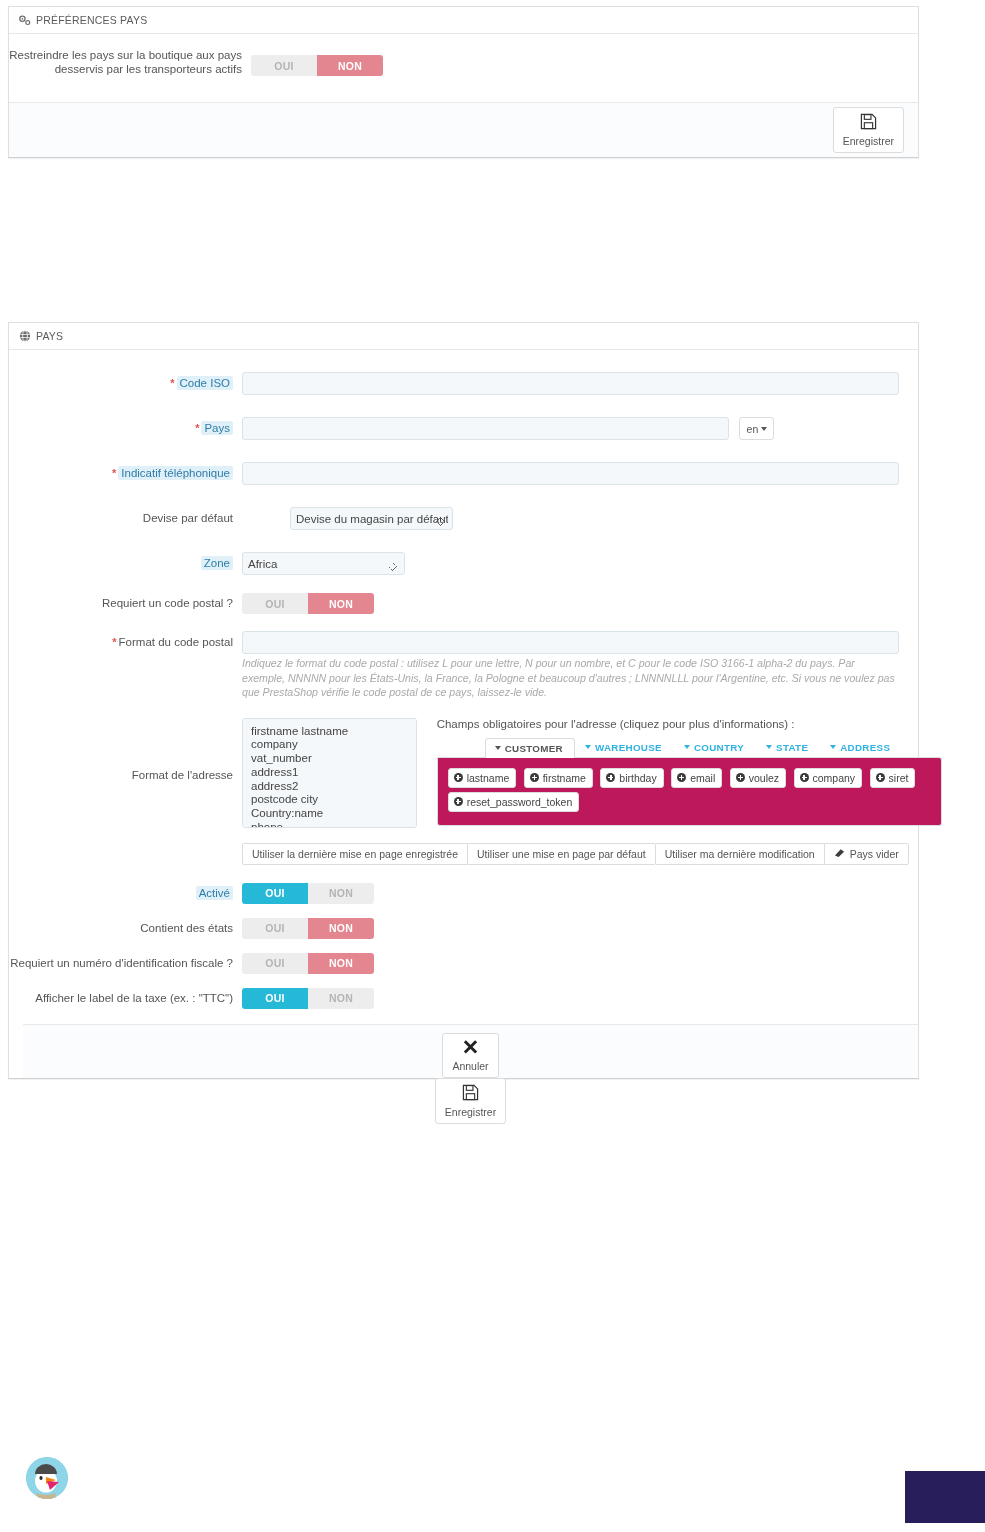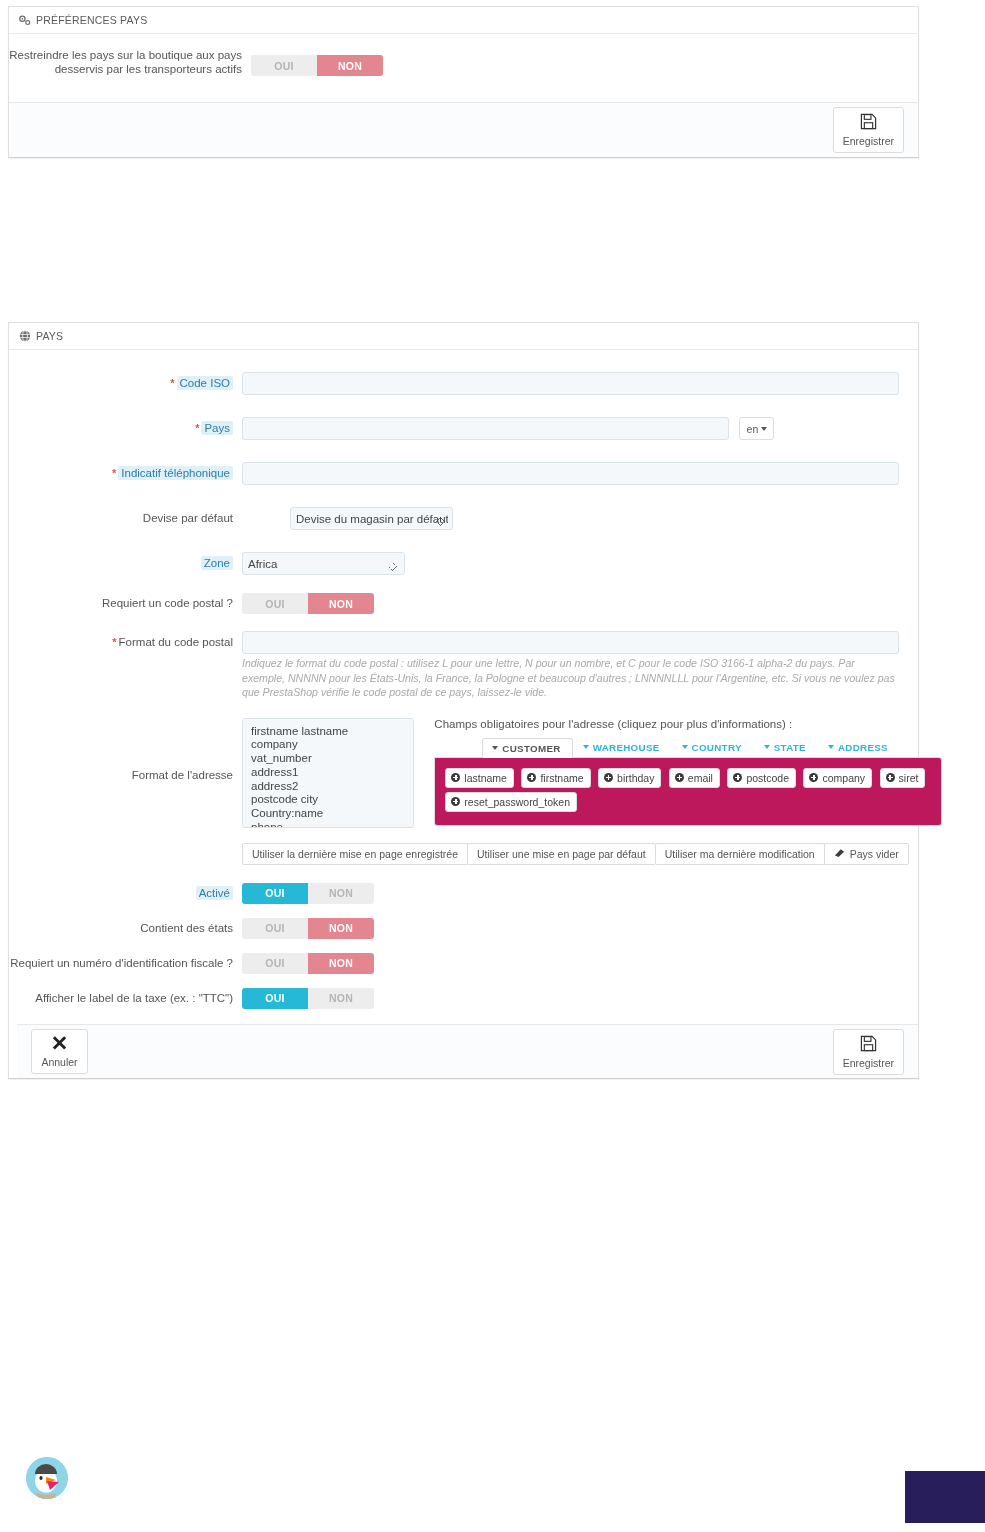--- a/index.html
+++ b/index.html
@@ -392,21 +392,21 @@
                 <span class="tag">
                   <i class="plus"></i>
                   <span>birthday</span>
                 </span>
                 <span class="tag">
                   <i class="plus"></i>
                   <span>email</span>
                 </span>
                 <span class="tag">
                   <i class="plus"></i>
-                  <span>postcode</span>
+                  <span>voulez</span>
                 </span>
                 <span class="tag">
                   <i class="plus"></i>
                   <span>company</span>
                 </span>
                 <span class="tag">
                   <i class="plus"></i>
                   <span>siret</span>
                 </span>
                 <span class="tag">
@@ -481,21 +481,21 @@
         <div class="ctrl">
           <span class="sw">
             <span class="on-blue">OUI</span>
             <span class="off">NON</span>
           </span>
         </div>
       </div>
 
     </div>
 
-    <div class="panel-foot" style="position:absolute;left:8px;right:0;bottom:0;height:54px;">
+    <div class="panel-foot" style="position:absolute;left:14px;right:0;bottom:0;height:54px;flex-direction:column;">
       <div class="btn-icon">
         <span>
           <svg width="17" height="16" viewBox="0 0 18 17">
             <path d="M3 2.4 L15 14.4 M15 2.4 L3 14.4" stroke="#222" stroke-width="3.1" stroke-linecap="butt"></path>
           </svg>
         </span>
         <span>Annuler</span>
       </div>
       <div class="btn-icon">
         <span>

